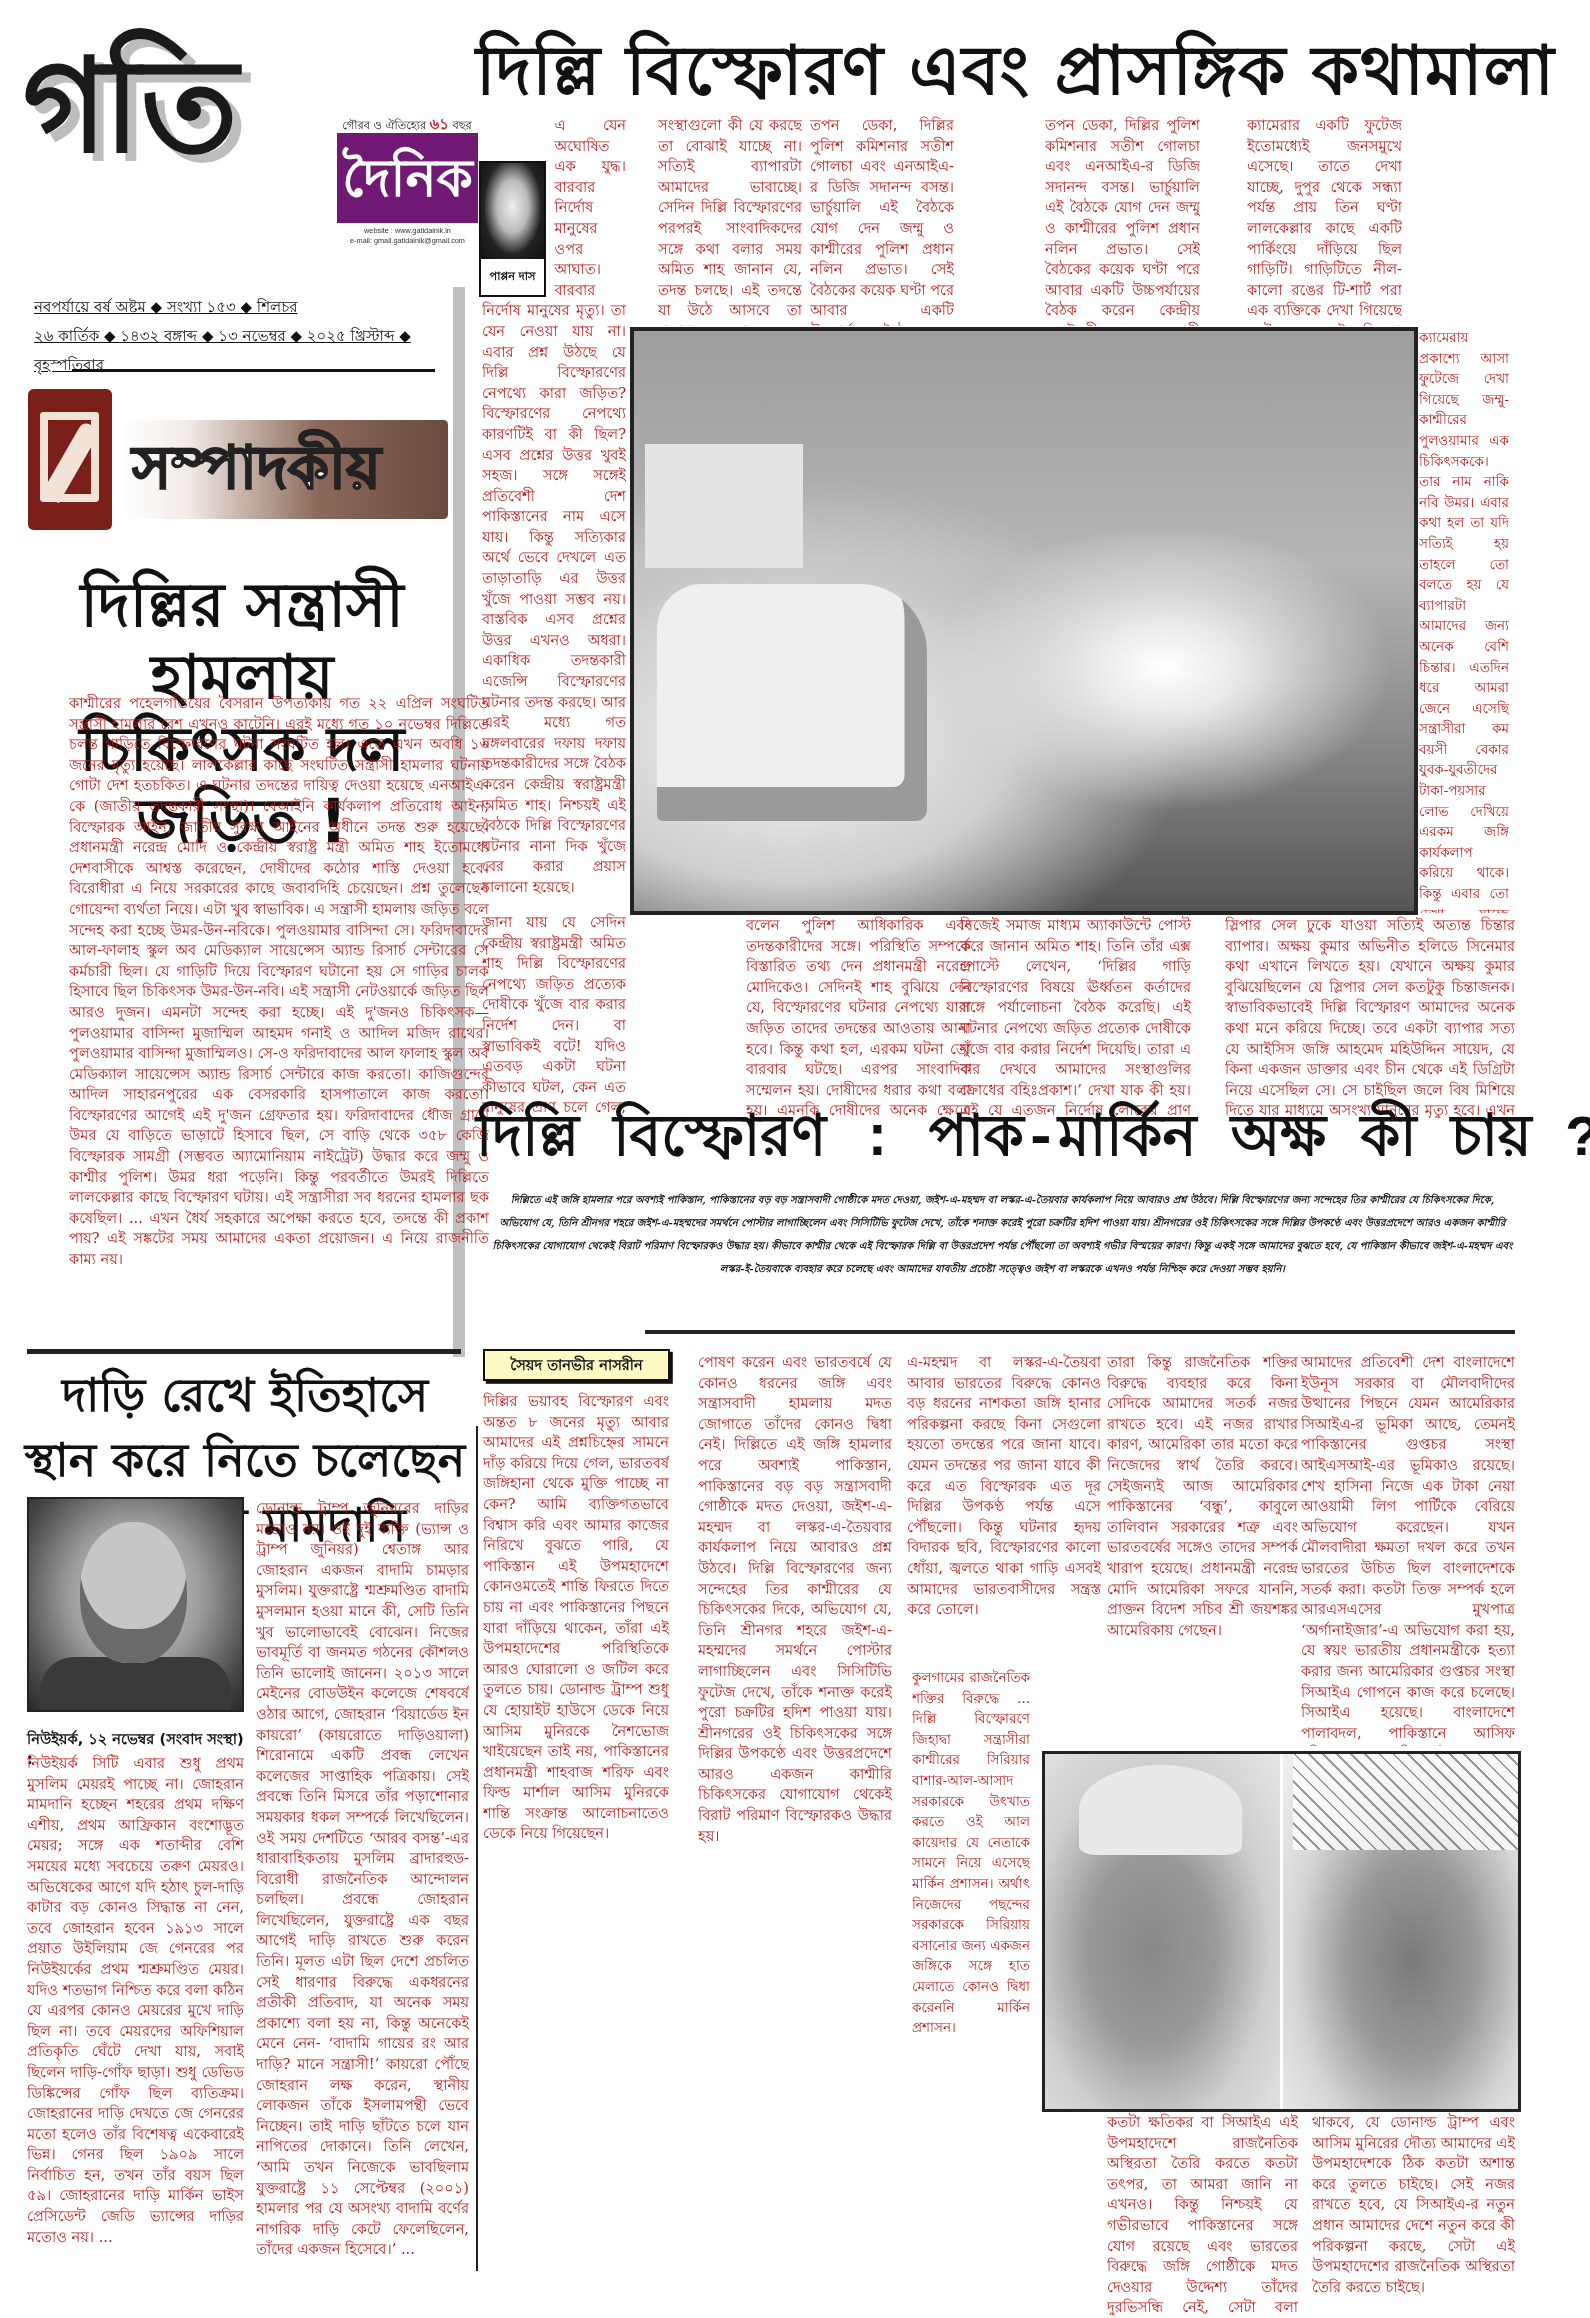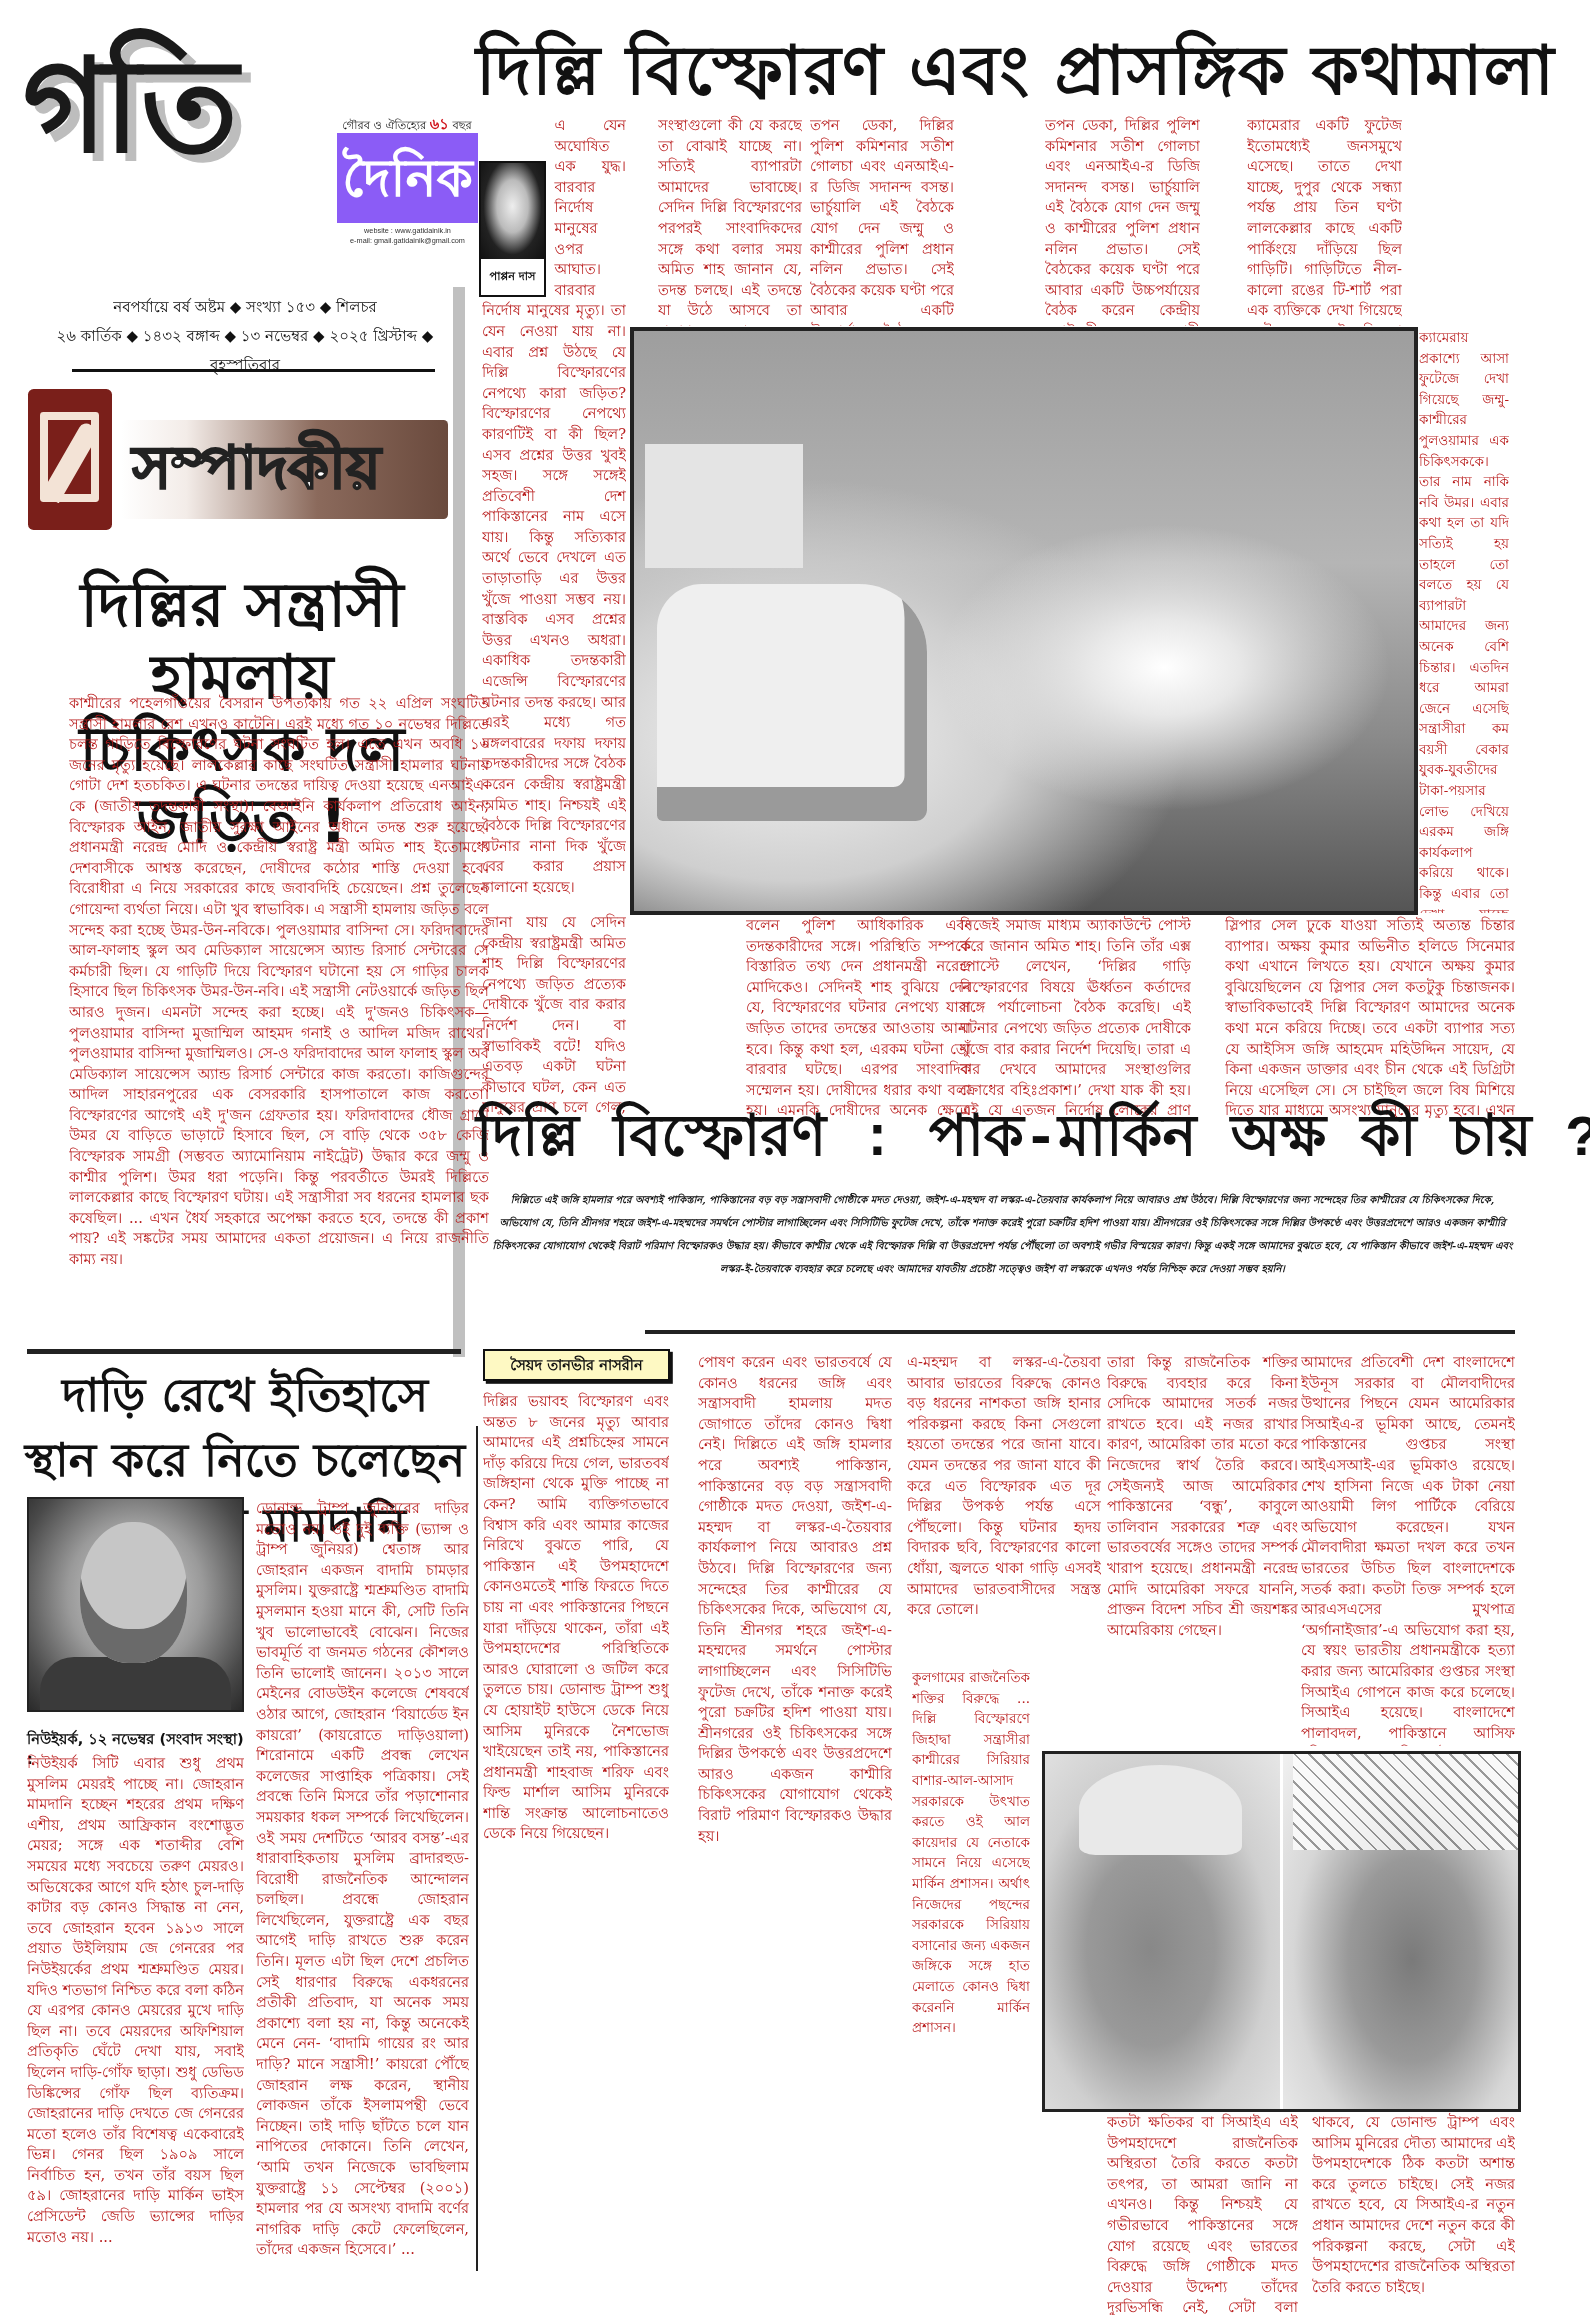--- a/index.html
+++ b/index.html
@@ -1,23 +1,23 @@
 <!DOCTYPE html>
 <html style="font-size:9px"><head>
 <meta charset="utf-8">
 <style>
   html,body{margin:0;padding:0;background:#fff;}
   body{width:1591px;height:2319px;position:relative;overflow:hidden;font-family:"DejaVu Serif",serif;color:#111;}
   .abs{position:absolute;}
   .logo{left:22.5px;top:39px;width:293px;height:135px;font-family:"DejaVu Sans",sans-serif;font-weight:bold;font-size:130px;line-height:135px;color:#1a1a1a;text-shadow:9px 8px 0 #bdbdbd;letter-spacing:-4.5px;}
   .tagline{left:338px;top:113px;width:138px;font-size:11.3px;text-align:center;color:#111;}
   .tagline .num{color:#d0141c;font-weight:bold;font-size:14.6px;font-family:Liberation Mono, monospace;}
-  .dainik{left:337px;top:133px;width:141px;height:90px;background:#8b5cf6;color:#fff;font-family:"DejaVu Sans",sans-serif;font-weight:bold;font-size:52px;line-height:90px;text-align:center;}
+  .dainik{left:337px;top:133px;width:141px;height:90px;background:#701a75;color:#fff;font-family:"DejaVu Sans",sans-serif;font-weight:bold;font-size:52px;line-height:90px;text-align:center;}
   .contact{left:337px;top:226px;width:141px;font-family:"Liberation Sans",sans-serif;font-size:7.3px;line-height:10px;text-align:center;color:#333;}
-  .issue{left:34px;top:293px;width:422px;text-align:center;font-size:15px;line-height:29px;}
+  .issue{left:34px;top:293px;width:422px;text-align:left;font-size:15px;line-height:29px;text-decoration:underline;}
   .issue-rule{left:72px;top:369px;width:363px;height:2.8px;background:#111;}
   .vbar{left:453px;top:287px;width:12.4px;height:1070px;background:#c0c0c0;}
   .ed-box{left:28px;top:389px;width:84px;height:141px;background:#7a1f1a;border-radius:5.6px;}
   .ed-box .inner{position:absolute;left:12.4px;top:22.5px;width:59px;height:90px;border:8px solid #f3e3d6;border-radius:3.4px;box-sizing:border-box;}
   .ed-box .pen{position:absolute;left:33px;top:31px;width:20px;height:84px;background:#f3e3d6;transform:rotate(30deg);border-radius:8px 8px 1.1px 1.1px;}
   .ed-banner{left:121px;top:420px;width:327px;height:99px;border-radius:4.5px;background:linear-gradient(90deg,#fff 0%,#f3ece8 20%,#8b6a5c 60%,#6a4a3d 100%);}
   .ed-banner span{position:absolute;left:11.3px;top:5.6px;font-family:"DejaVu Sans",sans-serif;font-weight:bold;font-size:59px;line-height:84px;color:#fff;-webkit-text-stroke:1.7px #222;}
   .ed-head{left:28px;top:569px;width:428px;text-align:center;font-family:"DejaVu Sans",sans-serif;font-weight:bold;font-size:61px;line-height:72px;}
   .body-text{font-size:14.6px;line-height:20.6px;text-align:justify;color:#b91c1c;}
   .ed-body{left:27px;top:693px;width:420px;height:642px;overflow:hidden;margin-left:42px;}

